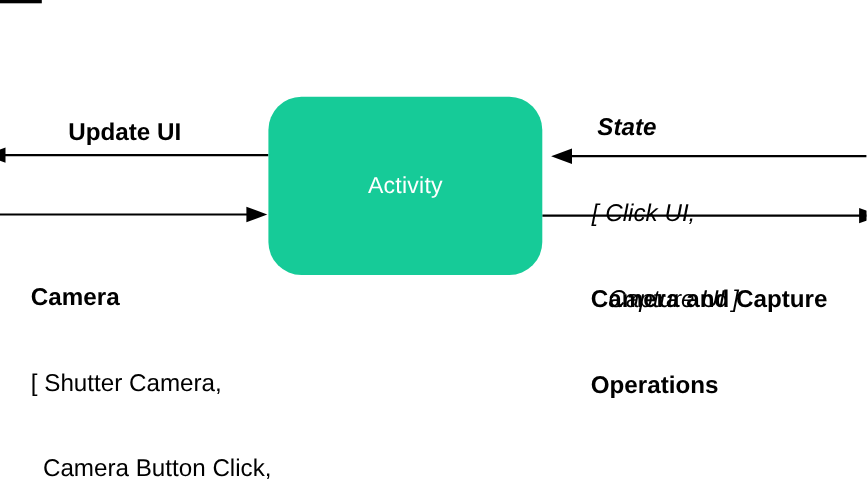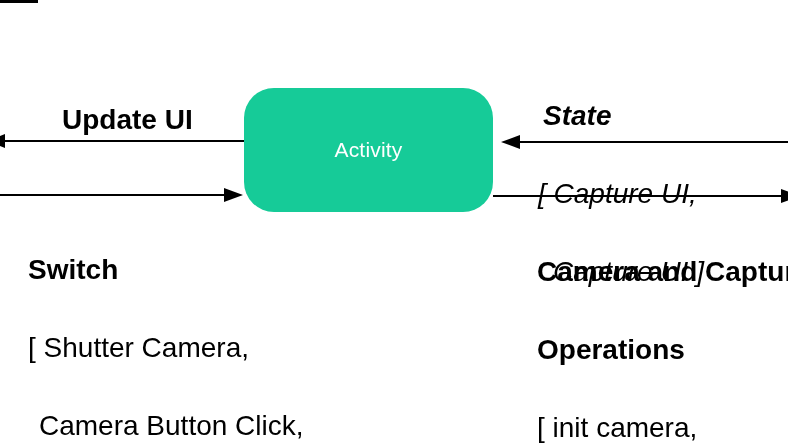--- a/index.html
+++ b/index.html
@@ -29,37 +29,37 @@
     left: 0;
     top: 0;
     width: 788px;
     height: 444px;
   }
   .activity-box {
     position: absolute;
     left: 244px;
     top: 88px;
     width: 249px;
-    height: 124px;
+    height: 162px;
     border-radius: 30px;
     background: #16CB98;
     display: flex;
     align-items: center;
     justify-content: center;
     text-align: right;
   }
   .activity-box .node-label {
     color: #ffffff;
     font-size: 21px;
     font-weight: 400;
     letter-spacing: 0.2px;
   }
   .txt-block {
     position: absolute;
-    font-size: 28px;
+    font-size: 22px;
     line-height: 26px;
     white-space: pre;
   }
   .bold {
     font-weight: 700;
   }
   .indent {
     padding-left: 11px;
   }
   .state-label {
@@ -91,38 +91,37 @@
     <polygon points="800,196 781,189 781,203" fill="#000000"></polygon>
   </svg>
 
   <div class="activity-box" style="background: rgb(22, 203, 152);">
     <span class="node-label">Activity</span>
   </div>
 
   <div class="txt-block bold" style="left:62px; top:107px;">Update UI</div>
 
   <div class="txt-block" style="left:28px; top:205px;">
-    <div class="bold">Switch</div>
+    <div class="bold">Camera</div>
     <div>[ Shutter Camera,</div>
     <div class="indent">Camera Button Click,</div>
     
     
     
   </div>
 
   <div class="txt-block" style="left:538px; top:51px;font-style:italic;">
     <div class="bold state-label">State</div>
-    <div>[ Capture UI,</div>
+    <div>[ Click UI,</div>
     <div class="state-indent">Capture UI ]</div>
   </div>
 
   <div class="txt-block" style="left:537px; top:207px;">
     <div class="bold">Camera and Capture</div>
     <div class="bold">Operations</div>
-    <div>[ init camera,</div>
     
     
     
     
     
   </div>
 
 </div>
 
 </body></html>

